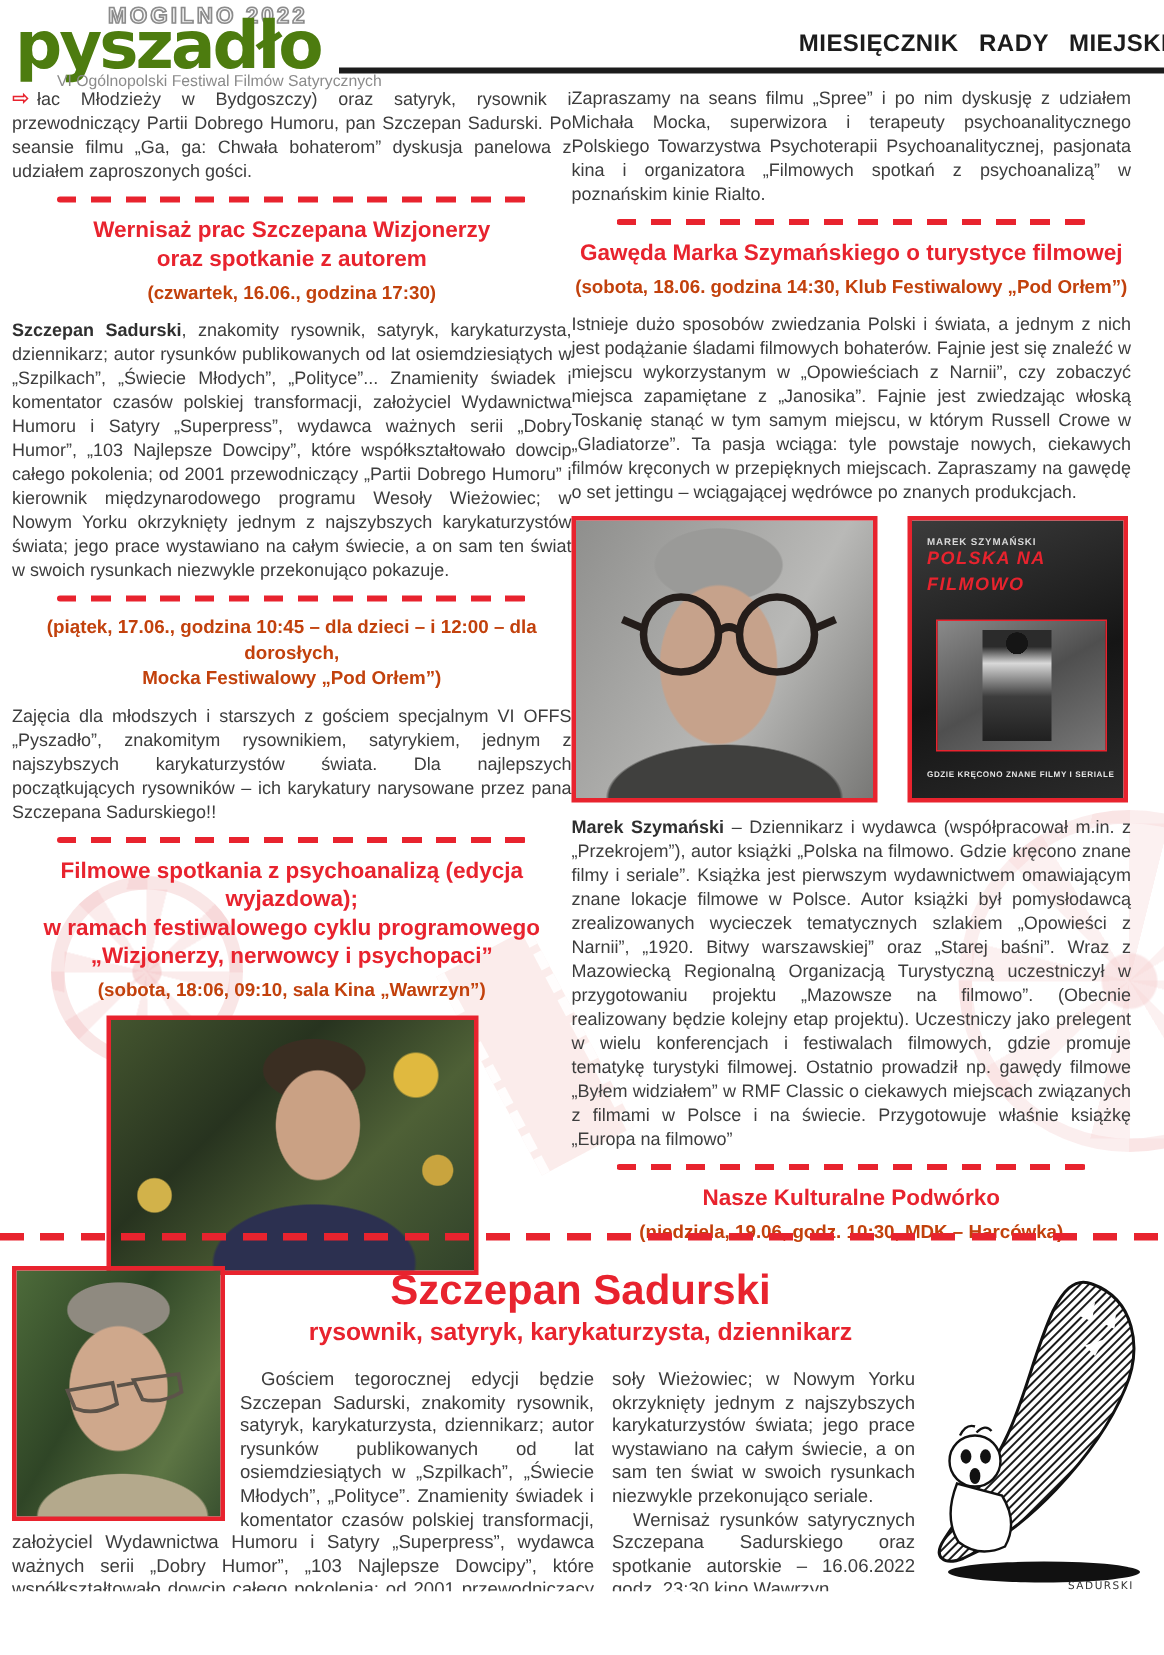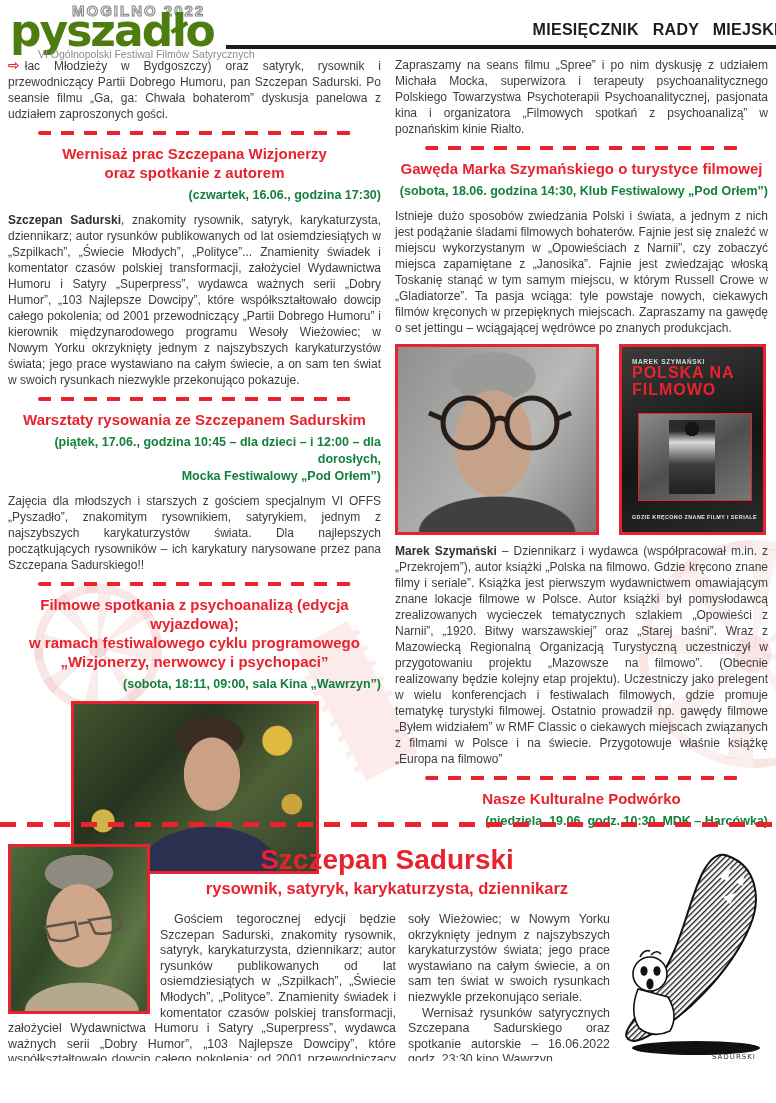--- a/index.html
+++ b/index.html
@@ -16,27 +16,27 @@
             color:#1c1c1c;word-spacing:9px;letter-spacing:.3px;}
   .header-rule{position:absolute;top:45px;left:226px;right:8px;height:4px;background:#1c1c1c;}
   
   .deco{position:absolute;z-index:0;pointer-events:none;}
   .reel{border-radius:50%;border:9px solid rgba(226,116,118,.35);
         background:radial-gradient(circle,rgba(226,116,118,.5) 0 12%,transparent 13%),
                    repeating-conic-gradient(rgba(226,116,118,.28) 0 14deg,transparent 14deg 45deg);}
   .strip{background:rgba(231,141,134,.30);
          border-left:6px dashed rgba(255,255,255,.9);border-right:6px dashed rgba(255,255,255,.9);}
   
-  .cols{position:absolute;top:57px;left:8px;width:760px;display:flex;gap:14px;z-index:1;}
+  .cols{position:absolute;top:57px;left:8px;width:760px;display:flex;z-index:1;}
   .col{width:373px;font-size:12px;line-height:16px;text-align:justify;}
   .intro-arrow{color:#e8232e;font-size:14px;font-weight:bold;margin-right:5px;}
   .dash{height:4px;width:84%;margin:9px auto;border-radius:2px;
         background:repeating-linear-gradient(90deg,#e8232e 0 13px,transparent 13px 23px);}
   .sec-title{color:#e8232e;font-weight:bold;font-size:15px;line-height:19px;text-align:center;margin:4px 0 5px;}
-  .when{font-weight:bold;font-size:12.5px;line-height:17px;text-align:right;color:#15803d;margin:0 0 8px;}
+  .when{font-weight:bold;font-size:12.5px;line-height:17px;text-align:center;color:#c2410c;margin:0 0 8px;}
   .body-p{margin:0 0 4px;}
   b.lead{color:#2f2f2f;}
   
   .photo-frame{border:3px solid #e8232e;box-sizing:border-box;overflow:hidden;position:relative;}
   .photo-kamil{width:248px;height:173px;margin:6px auto 0;
     background:
       radial-gradient(ellipse 46px 60px at 57% 42%,#caa184 0 60%,rgba(0,0,0,0) 62%),
       radial-gradient(ellipse 56px 34px at 56% 20%,#3a2e22 0 60%,rgba(0,0,0,0) 62%),
       radial-gradient(ellipse 95px 55px at 56% 97%,#2c3050 0 70%,rgba(0,0,0,0) 72%),
       radial-gradient(circle 26px at 84% 22%,#e0b93f 0 55%,rgba(0,0,0,0) 60%),
@@ -48,21 +48,21 @@
     background:
       radial-gradient(ellipse 62px 84px at 48% 52%,#c6a28b 0 62%,rgba(0,0,0,0) 64%),
       radial-gradient(ellipse 70px 40px at 48% 16%,#9a9a98 0 60%,rgba(0,0,0,0) 62%),
       radial-gradient(ellipse 110px 50px at 50% 100%,#40403e 0 70%,rgba(0,0,0,0) 72%),
       linear-gradient(120deg,#8f8f8d,#b9b9b7 60%,#787876);}
   .photo-marek svg{position:absolute;top:0;left:0;}
   .book{width:147px;height:191px;background:
       radial-gradient(circle 40px at 70% 55%,#6a6a6a 0 60%,rgba(0,0,0,0) 62%),
       linear-gradient(160deg,#3c3c3c,#151515 55%,#2b2b2b);}
   .book-author{position:absolute;top:7px;left:10px;font-size:6.5px;letter-spacing:.6px;color:#d8d8d8;font-weight:bold;}
-  .book-title{position:absolute;top:17px;left:10px;font-size:16px;line-height:17px;font-weight:bold;color:#e8232e;letter-spacing:1px;}
+  .book-title{position:absolute;top:17px;left:10px;font-size:12px;line-height:17px;font-weight:bold;color:#e8232e;letter-spacing:1px;font-style:italic;}
   .book-frame{position:absolute;top:66px;left:16px;width:112px;height:86px;border:1.5px solid #e8232e;
       background:linear-gradient(150deg,#8a8a8a,#4f4f4f 50%,#777);}
   .book-figure{position:absolute;top:6px;left:30px;width:46px;height:74px;
       background:radial-gradient(circle 12px at 50% 12%,#151515 0 60%,rgba(0,0,0,0) 62%),
       linear-gradient(180deg,#2b2b2b 15%,#d9d9d9 30%,#3d3d3d 60%,#202020);}
   .book-tag{position:absolute;bottom:7px;left:10px;right:4px;font-size:5.4px;color:#e6e6e6;letter-spacing:.4px;font-weight:bold;}
   
   .full-dash{position:absolute;top:822px;left:0;right:0;height:5px;z-index:2;
         background:repeating-linear-gradient(90deg,#e8232e 0 16px,transparent 16px 27px);}
   .bottom{position:absolute;top:840px;left:8px;width:760px;height:240px;z-index:1;}
@@ -113,34 +113,33 @@
 
       <div class="dash"></div>
       <div class="sec-title">
         <div>Wernisaż prac Szczepana Wizjonerzy</div>
         <div>oraz spotkanie z autorem</div>
       </div>
       <p class="when">(czwartek, 16.06., godzina 17:30)</p>
       <p class="body-p"><b class="lead">Szczepan Sadurski</b><span>, znakomity rysownik, satyryk, karykaturzysta, dziennikarz; autor rysunków publikowanych od lat osiemdziesiątych w „Szpilkach”, „Świecie Młodych”, „Polityce”... Znamienity świadek i komentator czasów polskiej transformacji, założyciel Wydawnictwa Humoru i Satyry „Superpress”, wydawca ważnych serii „Dobry Humor”, „103 Najlepsze Dowcipy”, które współkształtowało dowcip całego pokolenia; od 2001 przewodniczący „Partii Dobrego Humoru” i kierownik międzynarodowego programu Wesoły Wieżowiec; w Nowym Yorku okrzyknięty jednym z najszybszych karykaturzystów świata; jego prace wystawiano na całym świecie, a on sam ten świat w swoich rysunkach niezwykle przekonująco pokazuje.</span></p>
 
       <div class="dash"></div>
-      <div class="sec-title">Warsztaty rysowania ze Szczepanem Sadurskim</div>
       <p class="when" style="margin-bottom:8px;">
         <span>(piątek, 17.06., godzina 10:45 – dla dzieci – i 12:00 – dla dorosłych,</span><br>
         <span>Mocka Festiwalowy „Pod Orłem”)</span>
       </p>
       <p class="body-p">Zajęcia dla młodszych i starszych z gościem specjalnym VI OFFS „Pyszadło”, znakomitym rysownikiem, satyrykiem, jednym z najszybszych karykaturzystów świata. Dla najlepszych początkujących rysowników – ich karykatury narysowane przez pana Szczepana Sadurskiego!!</p>
 
       <div class="dash"></div>
       <div class="sec-title">
         <div>Filmowe spotkania z psychoanalizą (edycja wyjazdowa);</div>
         <div>w ramach festiwalowego cyklu programowego</div>
         <div>„Wizjonerzy, nerwowcy i psychopaci”</div>
       </div>
-      <p class="when">(sobota, 18:11, 09:00, sala Kina „Wawrzyn”)</p>
+      <p class="when">(sobota, 18:06, 09:10, sala Kina „Wawrzyn”)</p>
       <div class="photo-frame photo-kamil"></div>
     </div>
 
     <div class="col">
       <p class="body-p">Zapraszamy na seans filmu „Spree” i po nim dyskusję z udziałem Michała Mocka, superwizora i terapeuty psychoanalitycznego Polskiego Towarzystwa Psychoterapii Psychoanalitycznej, pasjonata kina i organizatora „Filmowych spotkań z psychoanalizą” w poznańskim kinie Rialto.</p>
 
       <div class="dash"></div>
       <div class="sec-title">Gawęda Marka Szymańskiego o turystyce filmowej</div>
       <p class="when">(sobota, 18.06. godzina 14:30, Klub Festiwalowy „Pod Orłem”)</p>
       <p class="body-p">Istnieje dużo sposobów zwiedzania Polski i świata, a jednym z nich jest podążanie śladami filmowych bohaterów. Fajnie jest się znaleźć w miejscu wykorzystanym w „Opowieściach z Narnii”, czy zobaczyć miejsca zapamiętane z „Janosika”. Fajnie jest zwiedzając włoską Toskanię stanąć w tym samym miejscu, w którym Russell Crowe w „Gladiatorze”. Ta pasja wciąga: tyle powstaje nowych, ciekawych filmów kręconych w przepięknych miejscach. Zapraszamy na gawędę o set jettingu – wciągającej wędrówce po znanych produkcjach.</p>

